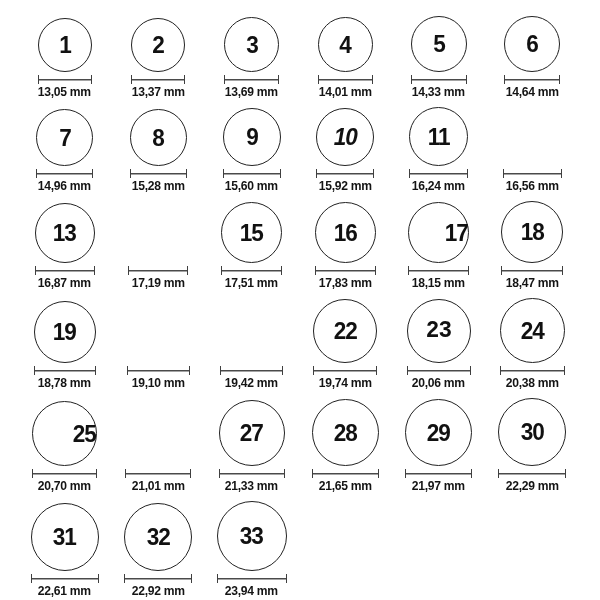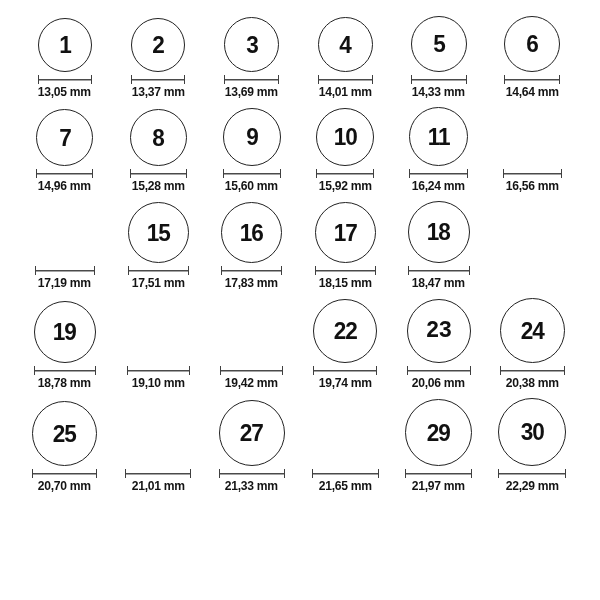--- a/index.html
+++ b/index.html
@@ -135,59 +135,66 @@
           <div class="mmlabel">15,28 mm</div>
         </div>
         <div class="cell">
           <div class="circle" style="width: 58px; height: 58px;">
             <span class="num">9</span>
           </div>
           <div class="measure" style="width: 58px;"></div>
           <div class="mmlabel">15,60 mm</div>
         </div>
         <div class="cell">
-          <div class="circle" style="width: 58px; height: 58px;">
+          <div class="circle" style="width: 58px; height: 58px; font-style: italic;">
             <span class="num">10</span>
           </div>
           <div class="measure" style="width: 58px;"></div>
           <div class="mmlabel">15,92 mm</div>
         </div>
         <div class="cell">
           <div class="circle" style="width: 59px; height: 59px;">
             <span class="num">11</span>
           </div>
           <div class="measure" style="width: 59px;"></div>
           <div class="mmlabel">16,24 mm</div>
         </div>
         <div class="cell">
           <div class="measure" style="width: 59px;"></div>
           <div class="mmlabel">16,56 mm</div>
         </div>
       </div>
       <div class="row">
         <div class="cell">
+          <div class="circle" style="width: 60px; height: 60px;">
+            <span class="num">13</span>
+          </div>
+          <div class="measure" style="width: 60px;"></div>
+          <div class="mmlabel">16,87 mm</div>
+        </div>
+        <div class="cell">
           <div class="measure" style="width: 60px;"></div>
           <div class="mmlabel">17,19 mm</div>
         </div>
         <div class="cell">
           <div class="circle" style="width: 61px; height: 61px;">
             <span class="num">15</span>
           </div>
           <div class="measure" style="width: 61px;"></div>
           <div class="mmlabel">17,51 mm</div>
         </div>
         <div class="cell">
           <div class="circle" style="width: 61px; height: 61px;">
             <span class="num">16</span>
           </div>
           <div class="measure" style="width: 61px;"></div>
           <div class="mmlabel">17,83 mm</div>
         </div>
         <div class="cell">
-          <div class="circle" style="width: 61px; height: 61px;">
+          <div class="circle" style="width: 61px; height: 61px; justify-content: flex-end;">
             <span class="num">17</span>
           </div>
           <div class="measure" style="width: 61px;"></div>
           <div class="mmlabel">18,15 mm</div>
         </div>
         <div class="cell">
           <div class="circle" style="width: 62px; height: 62px;">
             <span class="num">18</span>
           </div>
           <div class="measure" style="width: 62px;"></div>
@@ -227,50 +234,76 @@
         <div class="cell">
           <div class="circle" style="width: 65px; height: 65px;">
             <span class="num">24</span>
           </div>
           <div class="measure" style="width: 65px;"></div>
           <div class="mmlabel">20,38 mm</div>
         </div>
       </div>
       <div class="row">
         <div class="cell">
-          <div class="circle" style="width: 65px; height: 65px;">
+          <div class="circle" style="width: 65px; height: 65px; justify-content: flex-end;">
             <span class="num">25</span>
           </div>
           <div class="measure" style="width: 65px;"></div>
           <div class="mmlabel">20,70 mm</div>
         </div>
         <div class="cell">
           <div class="measure" style="width: 66px;"></div>
           <div class="mmlabel">21,01 mm</div>
         </div>
         <div class="cell">
           <div class="circle" style="width: 66px; height: 66px;">
             <span class="num">27</span>
           </div>
           <div class="measure" style="width: 66px;"></div>
           <div class="mmlabel">21,33 mm</div>
         </div>
         <div class="cell">
+          <div class="circle" style="width: 67px; height: 67px;">
+            <span class="num">28</span>
+          </div>
           <div class="measure" style="width: 67px;"></div>
           <div class="mmlabel">21,65 mm</div>
         </div>
         <div class="cell">
           <div class="circle" style="width: 67px; height: 67px;">
             <span class="num">29</span>
           </div>
           <div class="measure" style="width: 67px;"></div>
           <div class="mmlabel">21,97 mm</div>
         </div>
         <div class="cell">
           <div class="circle" style="width: 68px; height: 68px;">
             <span class="num">30</span>
           </div>
           <div class="measure" style="width: 68px;"></div>
           <div class="mmlabel">22,29 mm</div>
+        </div>
+      </div>
+      <div class="row">
+        <div class="cell">
+          <div class="circle" style="width: 68px; height: 68px;">
+            <span class="num">31</span>
+          </div>
+          <div class="measure" style="width: 68px;"></div>
+          <div class="mmlabel">22,61 mm</div>
+        </div>
+        <div class="cell">
+          <div class="circle" style="width: 68px; height: 68px;">
+            <span class="num">32</span>
+          </div>
+          <div class="measure" style="width: 68px;"></div>
+          <div class="mmlabel">22,92 mm</div>
+        </div>
+        <div class="cell">
+          <div class="circle" style="width: 70px; height: 70px;">
+            <span class="num">33</span>
+          </div>
+          <div class="measure" style="width: 70px;"></div>
+          <div class="mmlabel">23,94 mm</div>
         </div>
       </div>
     </div>
 </div>
 
 </body></html>

